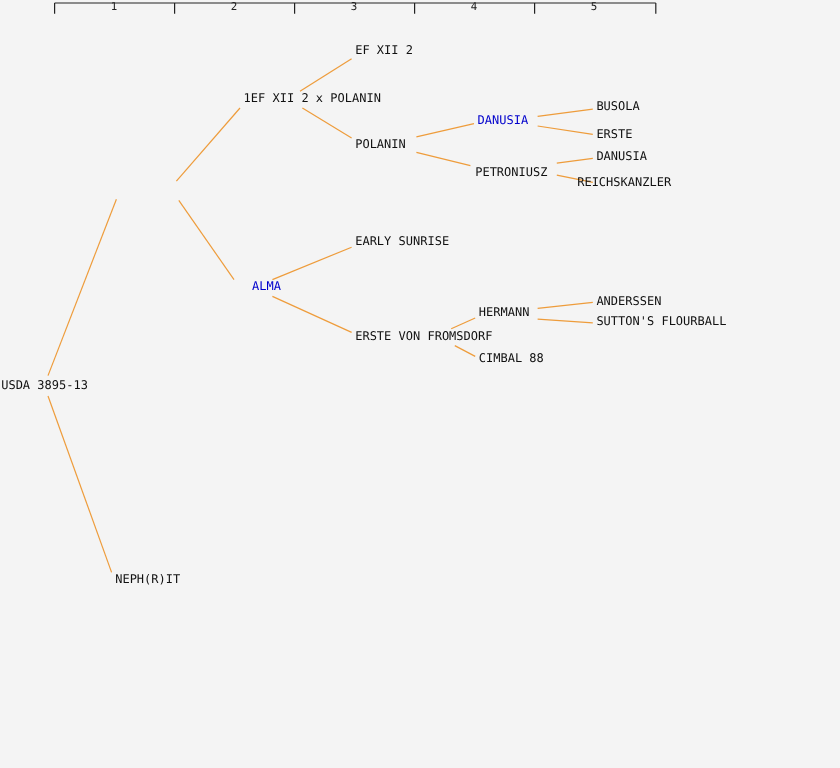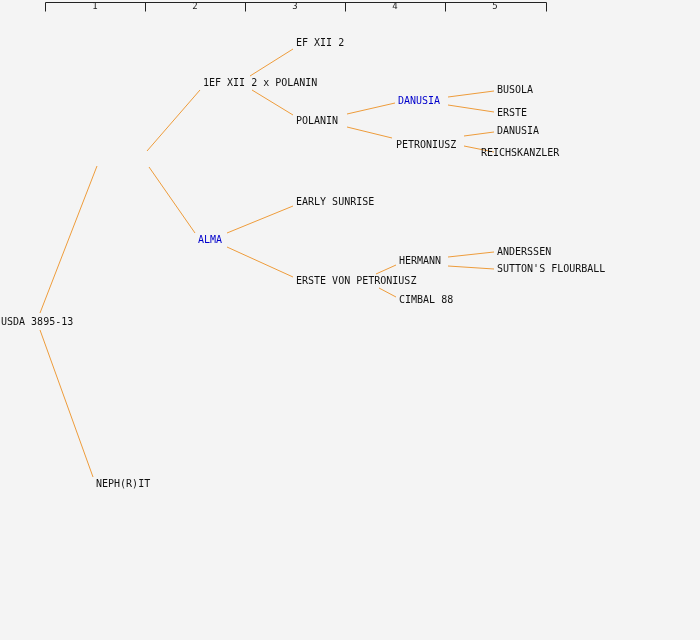--- a/index.html
+++ b/index.html
@@ -76,22 +76,22 @@
   <div class="node" style="left:296px; top:37px">EF XII 2</div>
   <div class="node" style="left:203px; top:77px">1EF XII 2 x POLANIN</div>
   <div class="node link" style="left:398px; top:95px">DANUSIA</div>
   <div class="node" style="left:497px; top:84px">BUSOLA</div>
   <div class="node" style="left:497px; top:107px">ERSTE</div>
   <div class="node" style="left:296px; top:115px">POLANIN</div>
   <div class="node" style="left:497px; top:125px">DANUSIA</div>
   <div class="node" style="left:396px; top:139px">PETRONIUSZ</div>
   <div class="node" style="left:481px; top:147px">REICHSKANZLER</div>
   <div class="node" style="left:296px; top:196px">EARLY SUNRISE</div>
-  <div class="node link" style="left:198px; top:234px">ALMA</div>
+  <div class="node link" style="left:210px; top:234px">ALMA</div>
   <div class="node" style="left:497px; top:246px">ANDERSSEN</div>
   <div class="node" style="left:399px; top:255px">HERMANN</div>
   <div class="node" style="left:497px; top:263px">SUTTON'S FLOURBALL</div>
-  <div class="node" style="left:296px; top:275px">ERSTE VON PETRONIUSZ</div>
+  <div class="node" style="left:296px; top:275px">ERSTE VON FROMSDORF</div>
   <div class="node" style="left:399px; top:294px">CIMBAL 88</div>
   <div class="node" style="left:1px;   top:316px">USDA 3895-13</div>
   <div class="node" style="left:96px;  top:478px">NEPH(R)IT</div>
 
 </div>
 
 </body></html>

